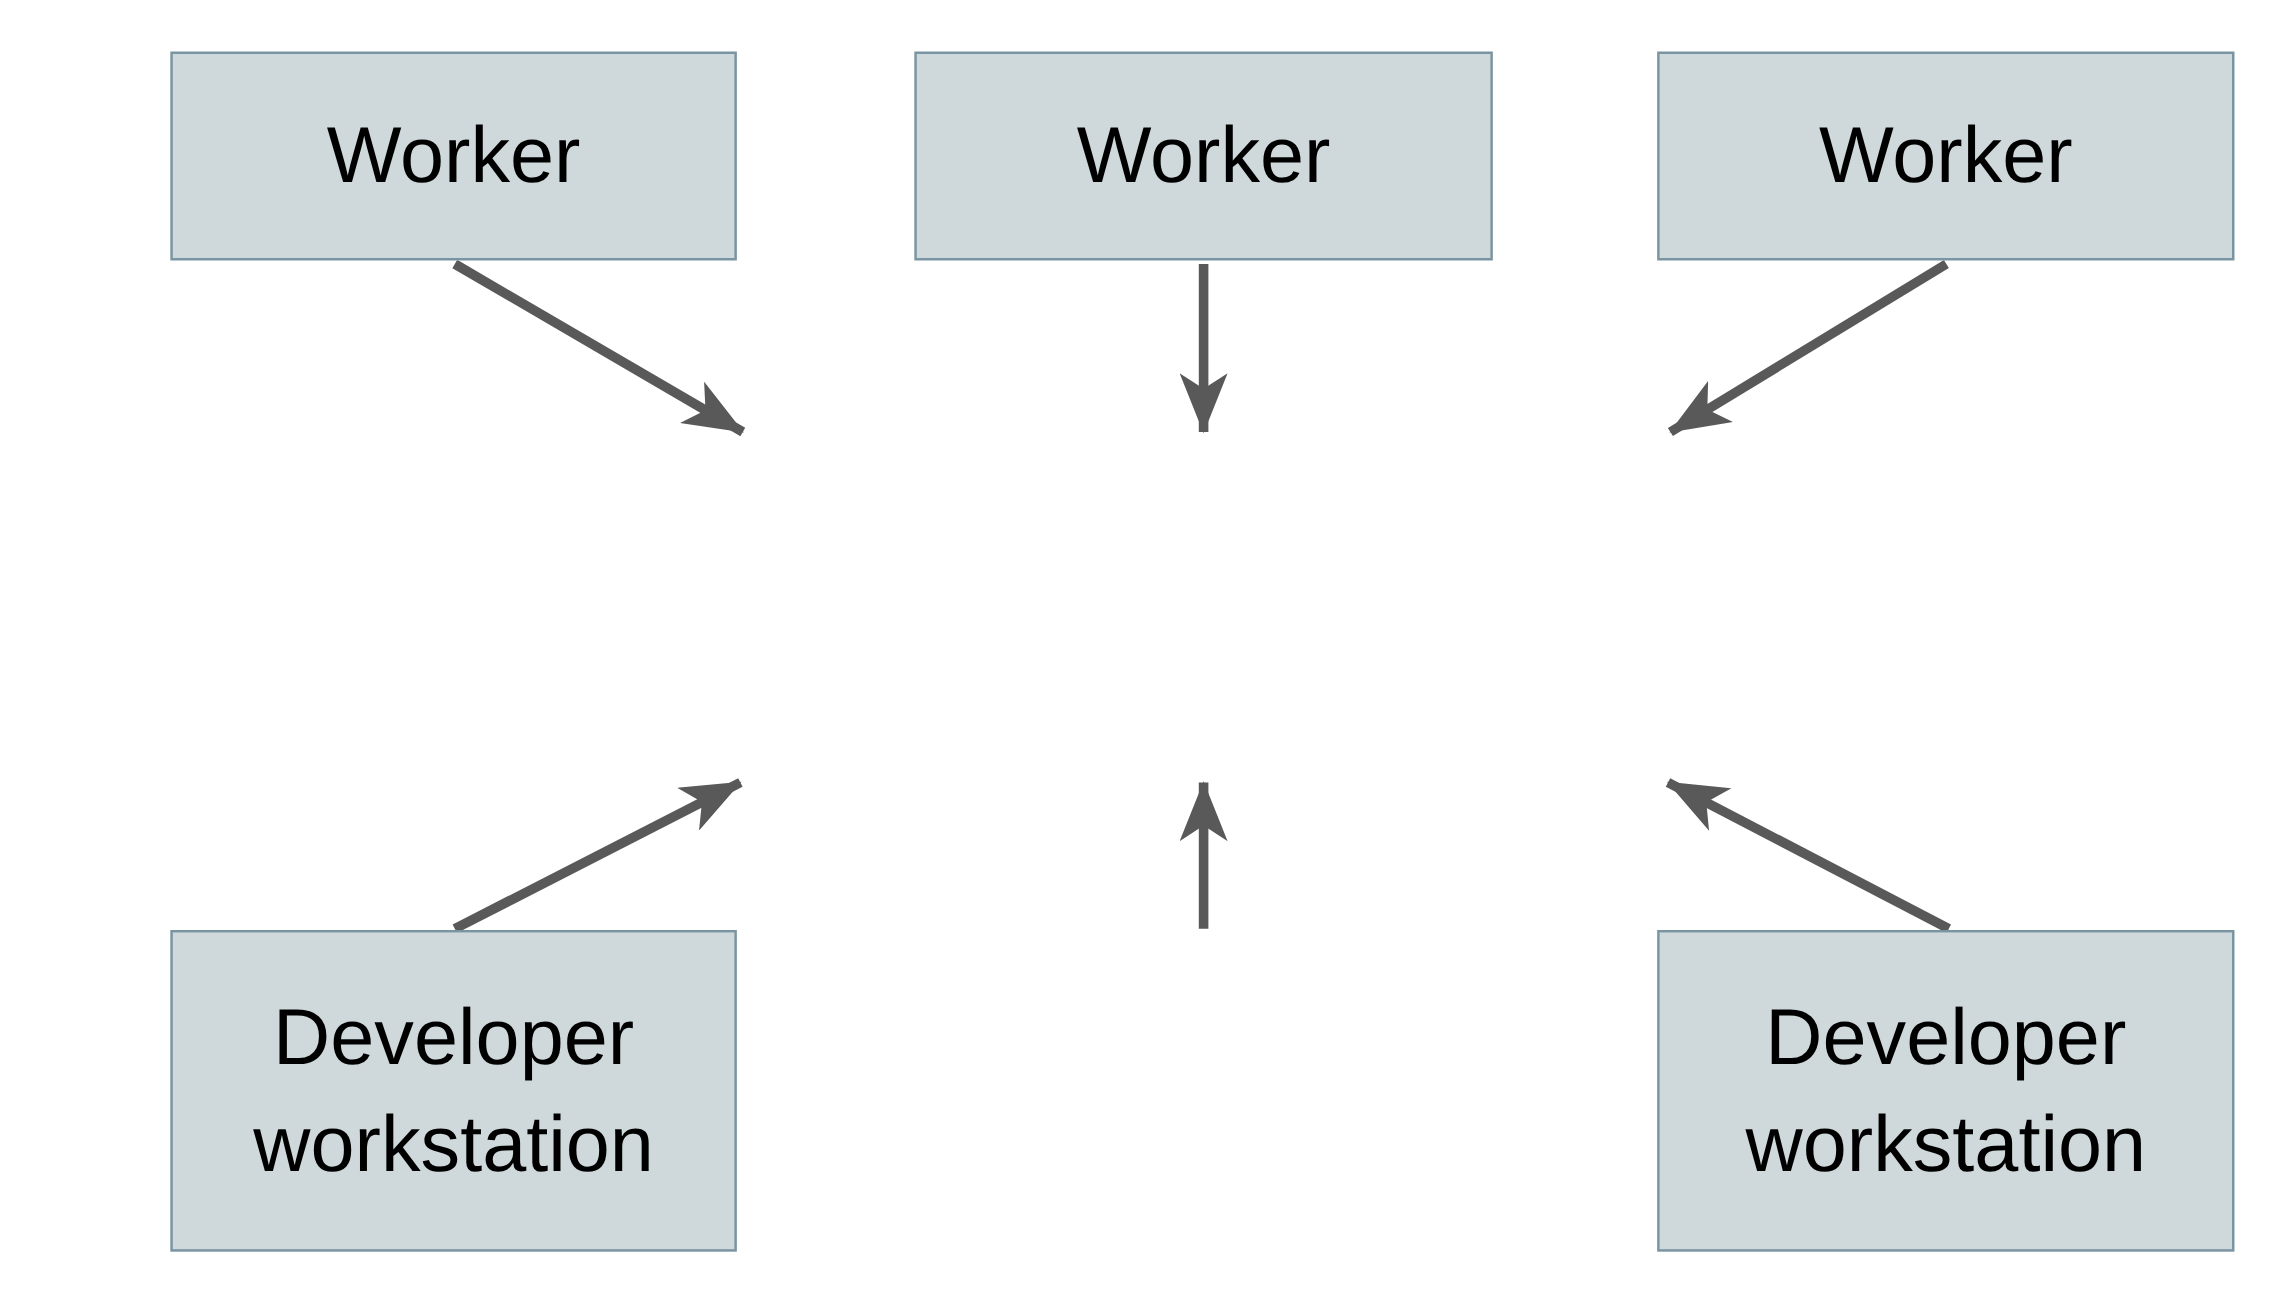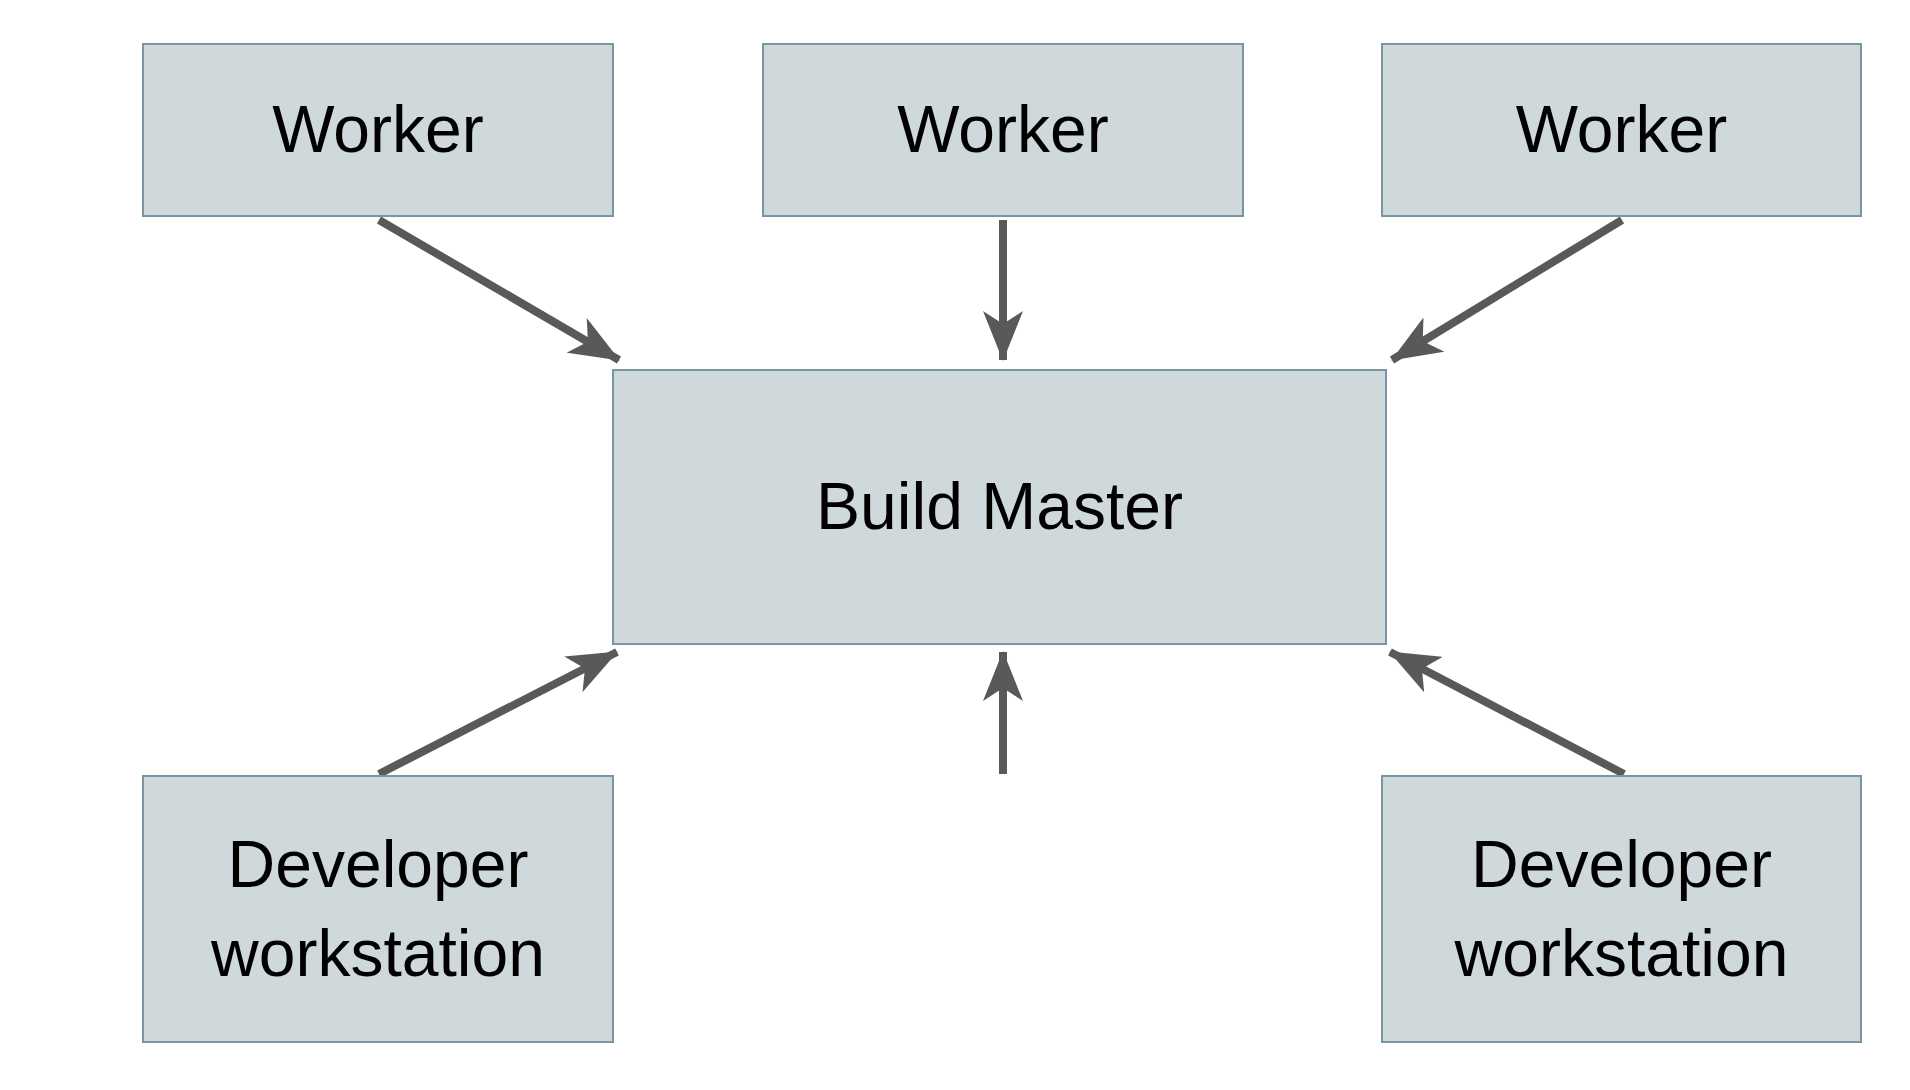--- a/index.html
+++ b/index.html
@@ -82,23 +82,20 @@
   </div>
 
   <div class="node node-worker-2">
     <span>Worker</span>
   </div>
 
   <div class="node node-worker-3">
     <span>Worker</span>
   </div>
 
-  <div class="node node-build-master">
-    <span>Build Master</span>
-  </div>
 
   <div class="node node-dev-left">
     <span>Developer workstation</span>
   </div>
 
 
   <div class="node node-dev-right">
     <span>Developer workstation</span>
   </div>
 

